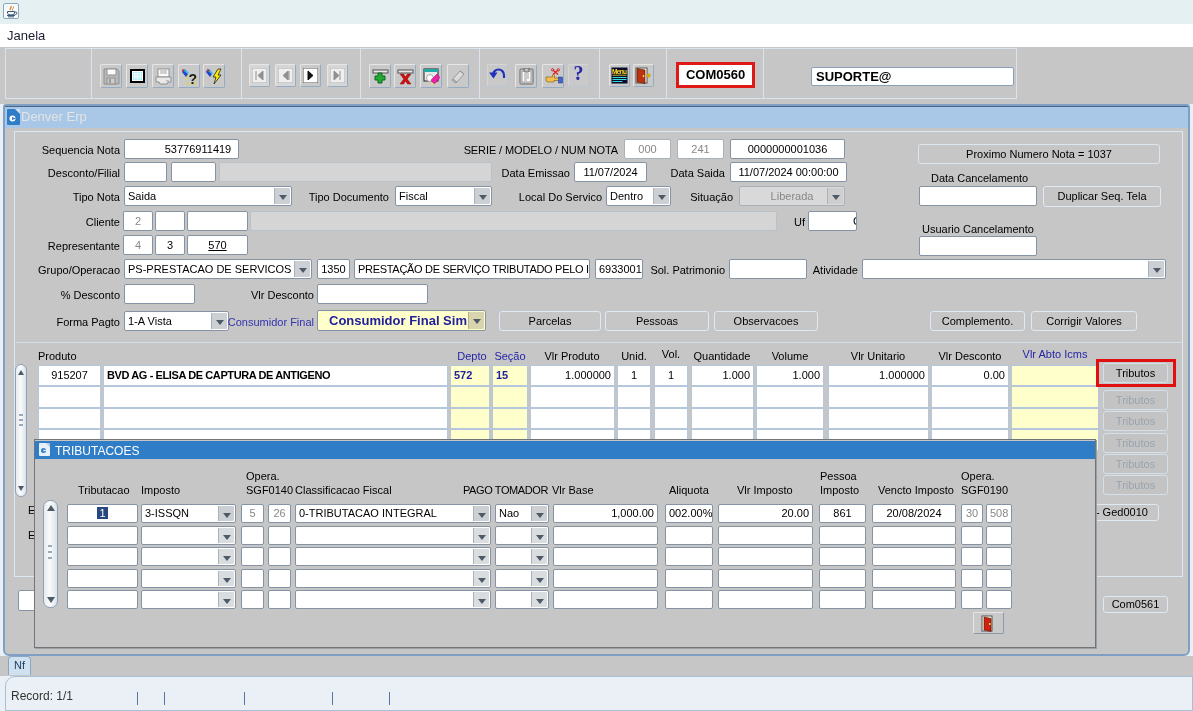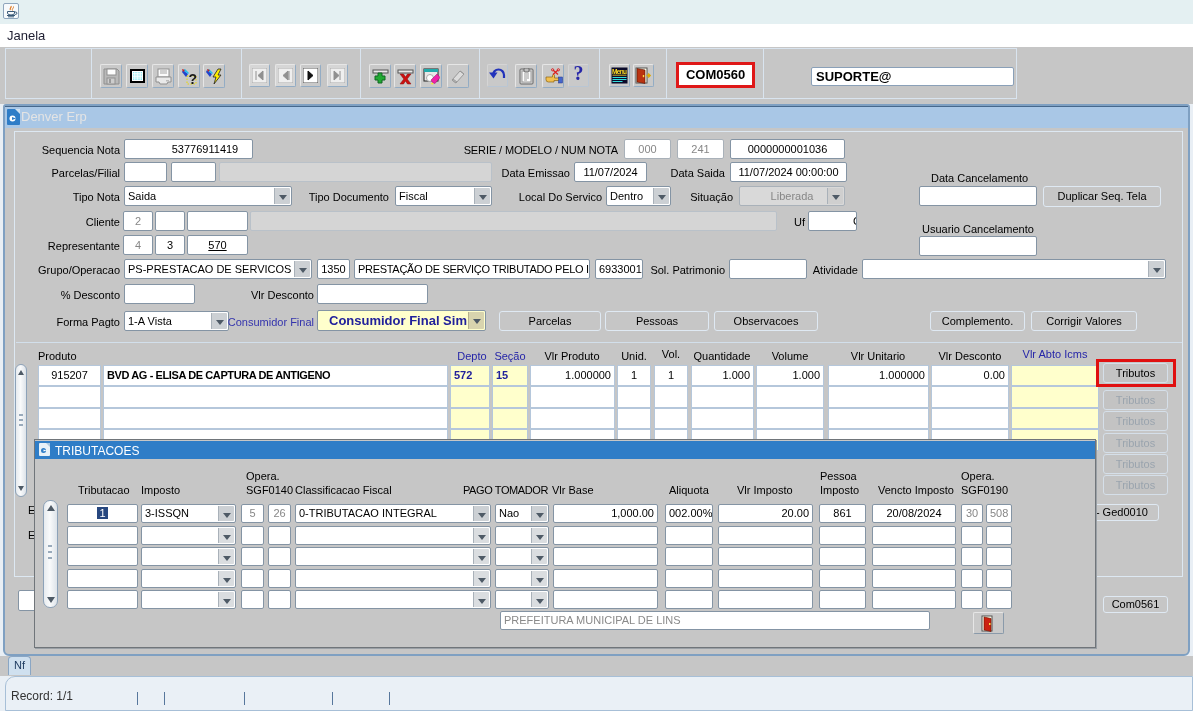--- a/index.html
+++ b/index.html
@@ -200,33 +200,34 @@
 <svg class="a" style="left:7px;top:109px;" width="14" height="17" viewBox="0 0 14 17">
       <rect x="0" y="0" width="13" height="16" rx="1" fill="#2f7dc7"></rect>
       <path d="M8 0 h5 v5 z" fill="#cfe2f2"></path>
       <circle cx="5.5" cy="9.5" r="3" fill="#fff"></circle>
       <path d="M5 8 l4 1.5 -4 1.5 z" fill="#2f7dc7"></path>
     </svg>
 <div class="lbl" style="left:21px;top:110px;font-size:13px;color:#e4e4e4;">Denver Erp</div>
 <div class="a" style="left:14px;top:131px;width:1169px;height:446px;border:1px solid #dde8f2;"></div>
 
 <div class="lbl lr" style="left:20px;top:143px;width:100px;">Sequencia Nota</div>
-<div class="lbl lr" style="left:20px;top:166px;width:100px;">Parcelas/Filial</div>
+<div class="lbl lr" style="left:20px;top:166px;width:100px;">Desconto/Filial</div>
 <div class="lbl lr" style="left:20px;top:190px;width:100px;">Tipo Nota</div>
 <div class="lbl lr" style="left:20px;top:215px;width:100px;">Cliente</div>
 <div class="lbl lr" style="left:20px;top:239px;width:100px;">Representante</div>
 <div class="lbl lr" style="left:20px;top:263px;width:100px;">Grupo/Operacao</div>
 <div class="lbl lr" style="left:20px;top:288px;width:100px;">% Desconto</div>
 <div class="lbl lr" style="left:20px;top:315px;width:100px;">Forma Pagto</div>
 
-<div class="in ctr" style="left:124px;top:139px;width:129px;height:20px;padding-left:36px;">53776911419</div>
+<div class="in ctr" style="left:124px;top:139px;width:115px;height:20px;padding-left:36px;">53776911419</div>
 <div class="lbl lr" style="left:438px;top:143px;width:180px;letter-spacing:-0.1px;">SERIE / MODELO / NUM NOTA</div>
 <div class="in ctr dtx" style="left:624px;top:139px;width:47px;height:20px;border-color:#a9b1b9;">000</div>
 <div class="in ctr dtx" style="left:677px;top:139px;width:47px;height:20px;border-color:#a9b1b9;">241</div>
 <div class="in ctr" style="left:730px;top:139px;width:115px;height:20px;">0000000001036</div>
+<div class="a" style="left:918px;top:144px;width:242px;height:20px;border:1px solid #dbe6f0;border-radius:3px;font-size:11px;text-align:center;line-height:18px;">Proximo Numero Nota = 1037</div>
 
 <div class="in" style="left:124px;top:162px;width:43px;height:20px;"></div>
 <div class="in" style="left:171px;top:162px;width:45px;height:20px;"></div>
 <div class="fld" style="left:219px;top:162px;width:273px;height:20px;"></div>
 <div class="lbl lr" style="left:460px;top:166px;width:110px;">Data Emissao</div>
 <div class="in ctr" style="left:574px;top:162px;width:73px;height:20px;">11/07/2024</div>
 <div class="lbl lr" style="left:615px;top:166px;width:110px;">Data Saida</div>
 <div class="in ctr" style="left:730px;top:162px;width:117px;height:20px;">11/07/2024 00:00:00</div>
 <div class="lbl" style="left:931px;top:171px;">Data Cancelamento</div>
 
@@ -489,21 +490,20 @@
       <span class="arw" style="background:#dadde0;"></span>
     </div>
 <div class="in rt" style="left:553px;top:590px;width:105px;height:19px;line-height:17px;"></div>
 <div class="in ctr" style="left:665px;top:590px;width:48px;height:19px;line-height:17px;"></div>
 <div class="in rt" style="left:718px;top:590px;width:95px;height:19px;line-height:17px;"></div>
 <div class="in ctr" style="left:819px;top:590px;width:47px;height:19px;line-height:17px;"></div>
 <div class="in ctr" style="left:872px;top:590px;width:84px;height:19px;line-height:17px;"></div>
 <div class="in" style="left:961px;top:590px;width:22px;height:19px;line-height:17px;"></div>
 <div class="in" style="left:986px;top:590px;width:26px;height:19px;line-height:17px;"></div>
 
-<div class="in" style="left:500px;top:611px;width:430px;height:19px;line-height:17px;color:#8a8a8a;">PREFEITURA MUNICIPAL DE LINS</div>
 <div class="a" style="left:973px;top:612px;width:31px;height:22px;background:#c9c9c9;border:1px solid;border-color:#e6e6e6 #8a9aaa #8a9aaa #e6e6e6;border-radius:2px;">
       <svg width="17" height="17" viewBox="0 0 17 17" style="position:absolute;left:6px;top:2px;">
         <rect x="2" y="1" width="10" height="15" fill="#fffdea" stroke="#555"></rect>
         <path d="M4 2 l7 1.5 v13 l-7 -1.5 z" fill="#cc2211" stroke="#661100" stroke-width="0.6"></path>
         <rect x="9" y="8" width="1.5" height="2" fill="#ffdd44"></rect>
       </svg>
     </div>
 
 <div class="a" style="left:0;top:656px;width:1193px;height:20px;background:#c6c6c6;"></div>
 <div class="a" style="left:8px;top:656px;width:23px;height:19px;background:#cfe0ef;border:1px solid #8aa6c4;border-bottom:none;border-radius:4px 4px 0 0;font-size:11px;color:#1d3a5f;text-align:center;line-height:17px;">Nf</div>

